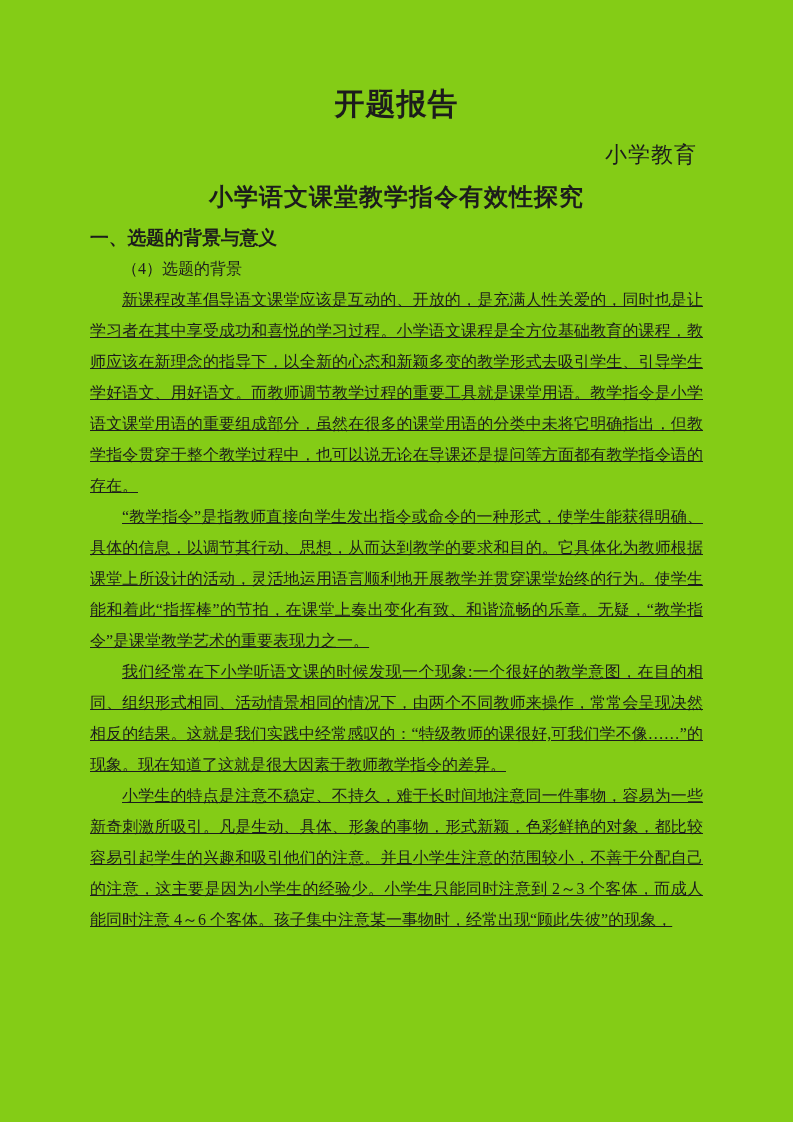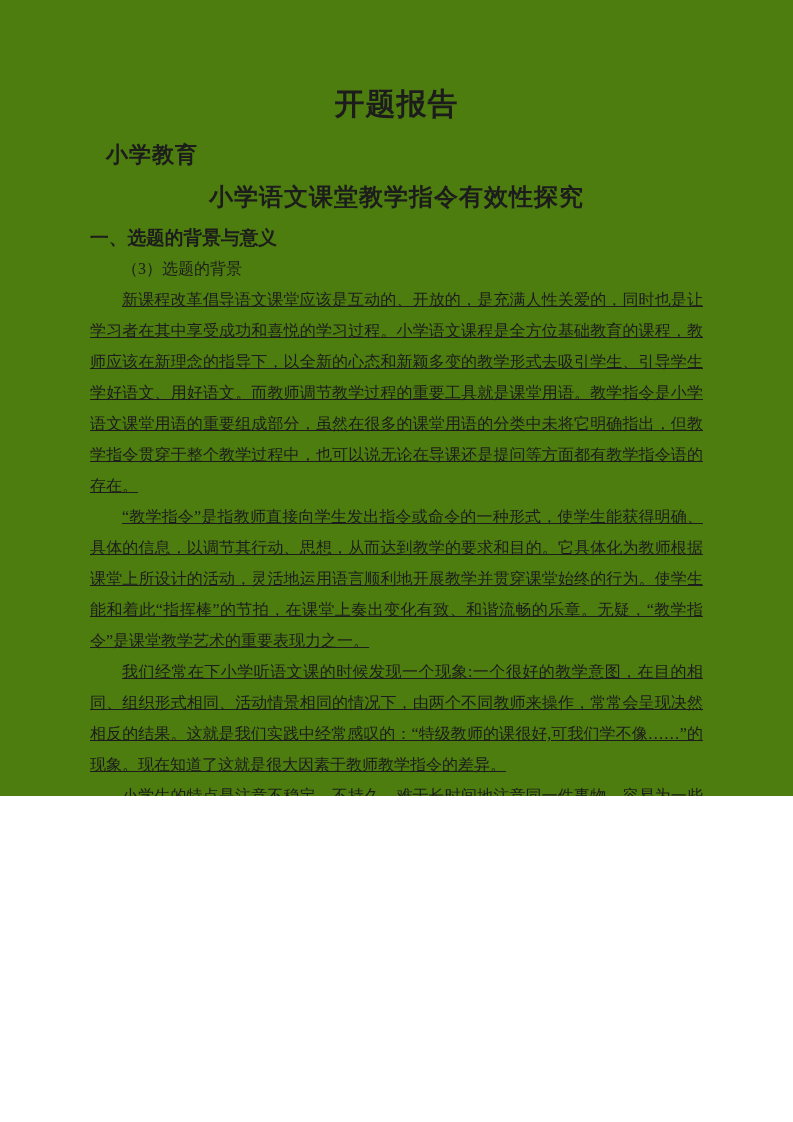--- a/index.html
+++ b/index.html
@@ -3,45 +3,45 @@
 <meta charset="utf-8">
 <style>
   html, body {
     margin: 0;
     padding: 0;
     background: #ffffff;
   }
   .page {
     position: relative;
     width: 793px;
-    height: 796px;
+    height: 1122px;
     margin: 0 auto;
-    background: #4d7c0f;
+    background: #84cc16;
     overflow: hidden;
     box-sizing: border-box;
     padding: 0 90px;
     font-family: "Liberation Serif", "DejaVu Serif", serif;
     color: #1c1c1c;
   }
   .title {
     margin: 0;
     margin-top: 88px;
     font-size: 30px;
     line-height: 32px;
     font-weight: bold;
     text-align: center;
     letter-spacing: 1px;
   }
   .subtitle-major {
-    margin: 16px;
+    margin: 6px;
     margin-top: 23px;
     font-size: 22px;
     line-height: 23px;
-    font-weight: bold;
-    text-align: left;
+    font-weight: normal;
+    text-align: right;
     letter-spacing: 1px;
   }
   .subtitle-thesis {
     margin: 12px;
     margin-top: 19px;
     font-size: 24px;
     line-height: 25px;
     font-weight: bold;
     text-align: center;
     letter-spacing: 1px;
@@ -73,21 +73,21 @@
 <div class="page">
   <h1 class="title">开题报告</h1>
 
   <h2 class="subtitle-major">小学教育</h2>
 
   <h2 class="subtitle-thesis">小学语文课堂教学指令有效性探究</h2>
 
   <div class="textblock">
     <h3 class="section-heading">一、选题的背景与意义</h3>
 
-    <h4 class="subsection-heading">（3）选题的背景</h4>
+    <h4 class="subsection-heading">（4）选题的背景</h4>
 
     <p class="body-para">新课程改革倡导语文课堂应该是互动的、开放的，是充满人性关爱的，同时也是让学习者在其中享受成功和喜悦的学习过程。小学语文课程是全方位基础教育的课程，教师应该在新理念的指导下，以全新的心态和新颖多变的教学形式去吸引学生、引导学生学好语文、用好语文。而教师调节教学过程的重要工具就是课堂用语。教学指令是小学语文课堂用语的重要组成部分，虽然在很多的课堂用语的分类中未将它明确指出，但教学指令贯穿于整个教学过程中，也可以说无论在导课还是提问等方面都有教学指令语的存在。</p>
 
     <p class="body-para">“教学指令”是指教师直接向学生发出指令或命令的一种形式，使学生能获得明确、具体的信息，以调节其行动、思想，从而达到教学的要求和目的。它具体化为教师根据课堂上所设计的活动，灵活地运用语言顺利地开展教学并贯穿课堂始终的行为。使学生能和着此“指挥棒”的节拍，在课堂上奏出变化有致、和谐流畅的乐章。无疑，“教学指令”是课堂教学艺术的重要表现力之一。</p>
 
 
     <p class="body-para">我们经常在下小学听语文课的时候发现一个现象:一个很好的教学意图，在目的相同、组织形式相同、活动情景相同的情况下，由两个不同教师来操作，常常会呈现决然相反的结果。这就是我们实践中经常感叹的：“特级教师的课很好,可我们学不像……”的现象。现在知道了这就是很大因素于教师教学指令的差异。</p>
 
     <p class="body-para">小学生的特点是注意不稳定、不持久，难于长时间地注意同一件事物，容易为一些新奇刺激所吸引。凡是生动、具体、形象的事物，形式新颖，色彩鲜艳的对象，都比较容易引起学生的兴趣和吸引他们的注意。并且小学生注意的范围较小，不善于分配自己的注意，这主要是因为小学生的经验少。小学生只能同时注意到 2～3 个客体，而成人能同时注意 4～6 个客体。孩子集中注意某一事物时，经常出现“顾此失彼”的现象，</p>
   </div>

